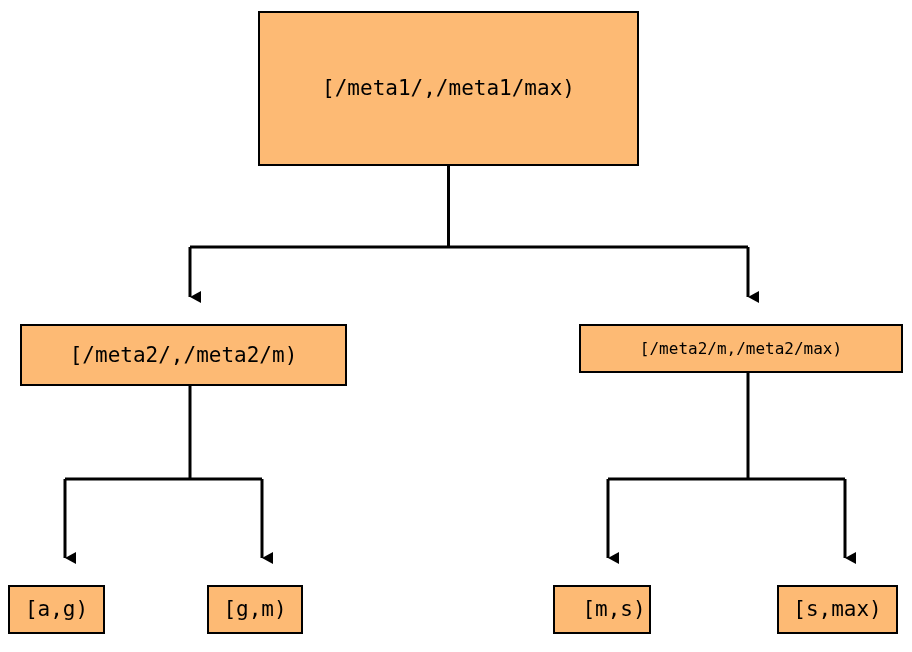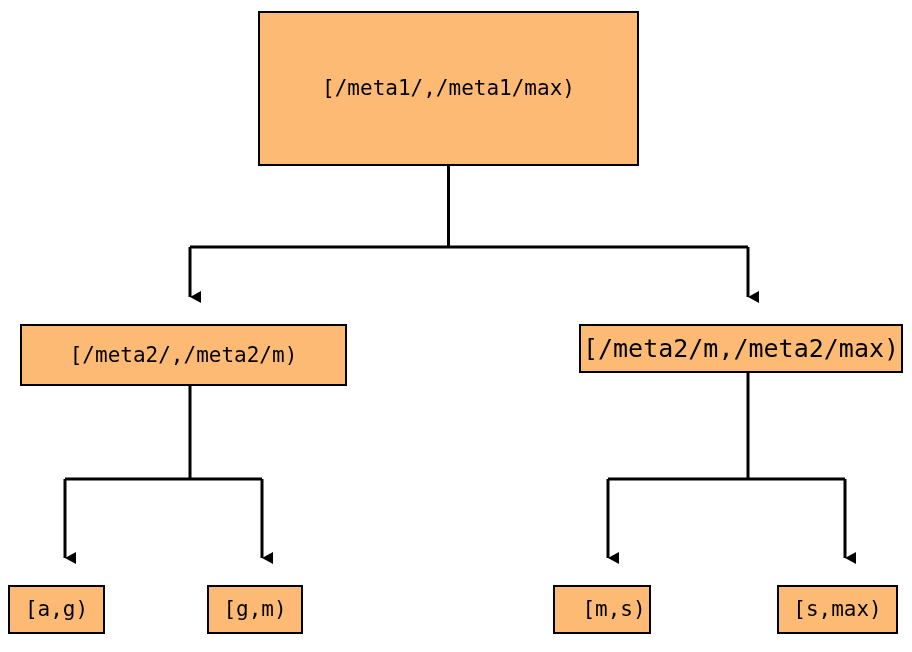--- a/index.html
+++ b/index.html
@@ -37,21 +37,21 @@
     white-space: pre;
     z-index: 2;
   }
   .node-label {
     display: block;
     line-height: 1;
     letter-spacing: 0px;
   }
   .root-node   { left: 258px; top: 11px;  width: 381px; height: 155px; font-size: 21px; }
   .mid-node-l  { left: 20px;  top: 324px; width: 327px; height: 62px;  font-size: 21px; }
-  .mid-node-r  { left: 579px; top: 324px; width: 324px; height: 49px;  font-size: 25px; }
+  .mid-node-r  { left: 579px; top: 324px; width: 324px; height: 49px;  font-size: 16px; }
   .leaf-node   { top: 585px; height: 49px; font-size: 21px; }
   .leaf-ag     { left: 8px;   width: 97px; }
   .leaf-gm     { left: 207px; width: 96px; }
   .leaf-ms     { left: 553px; width: 98px; padding-left: 24px; }
   .leaf-smax   { left: 777px; width: 121px; }
 </style>
 </head>
 <body>
 
 <div id="canvas">

